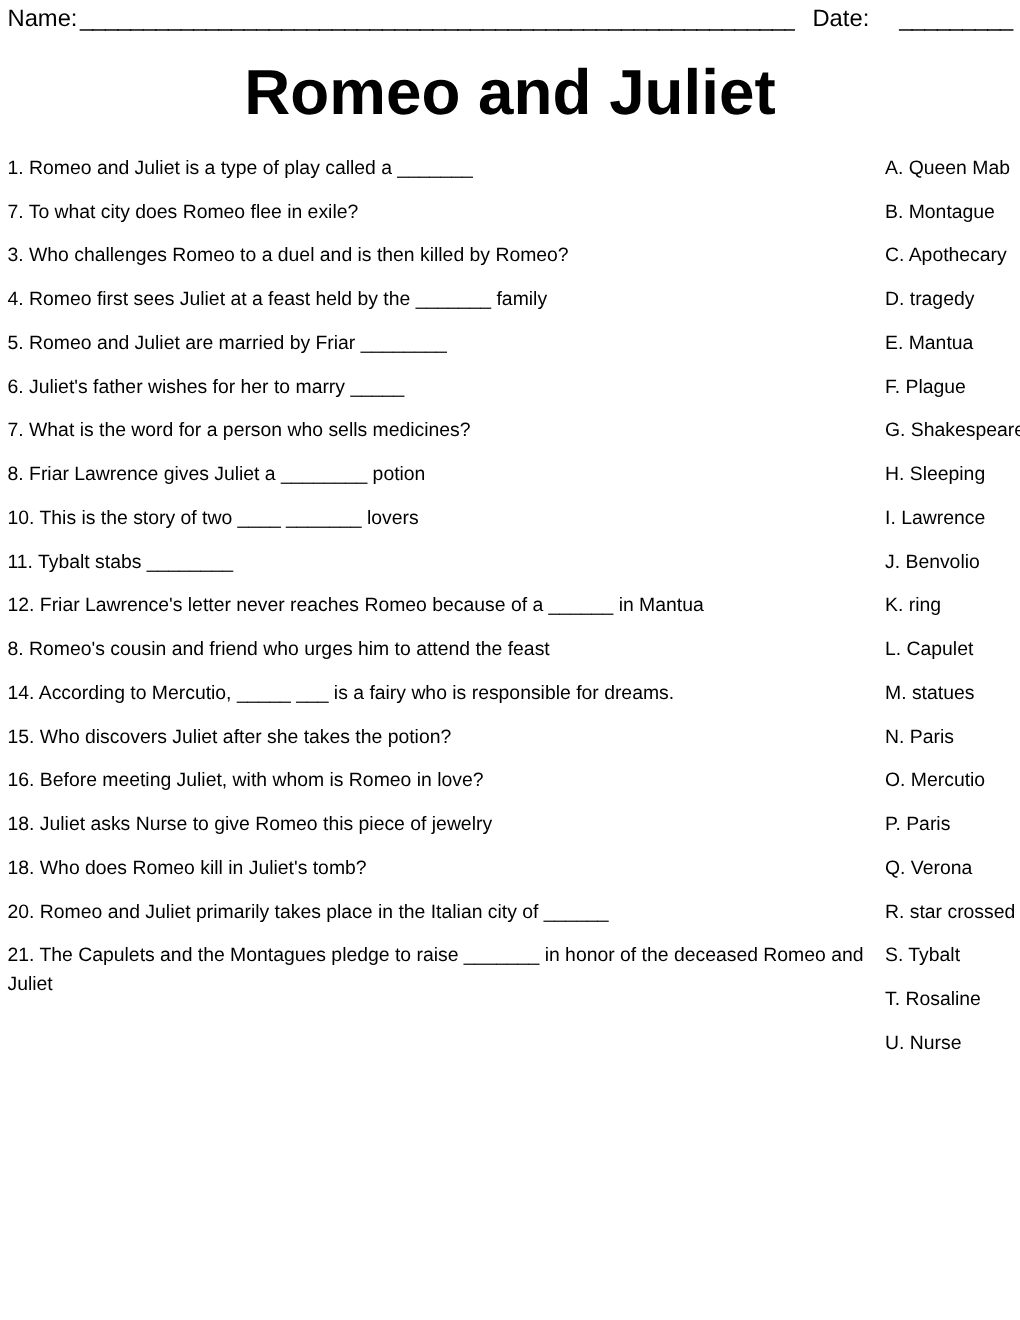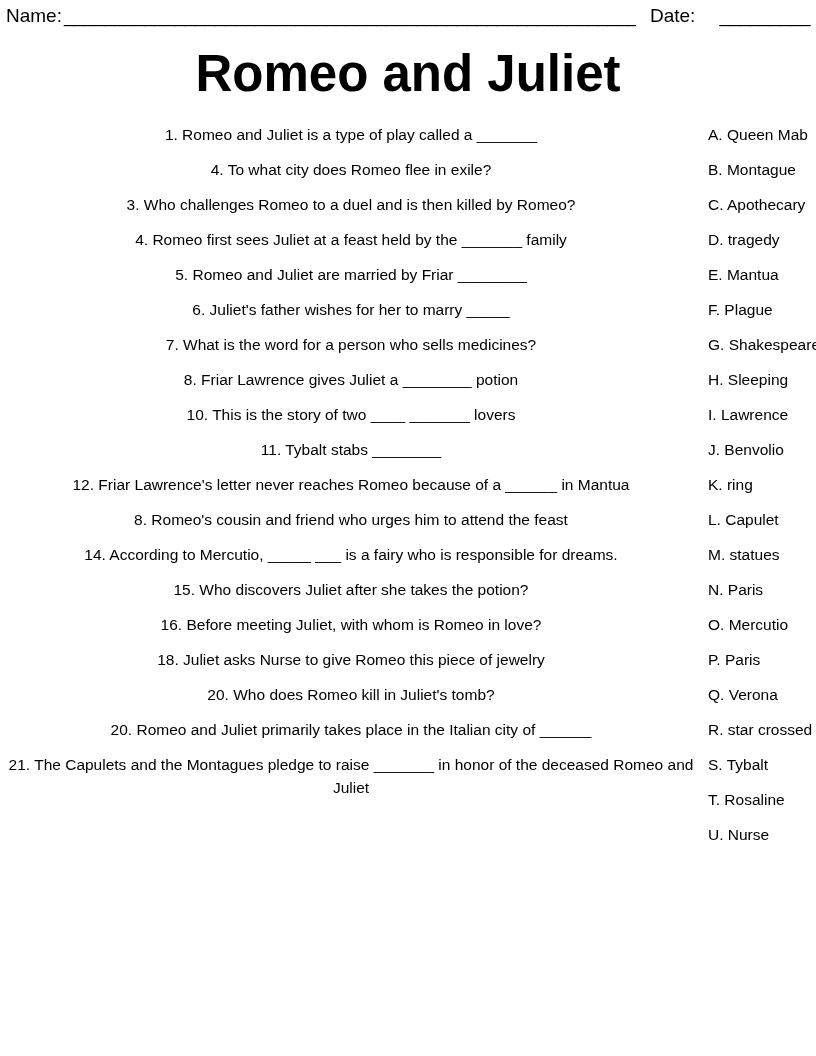--- a/index.html
+++ b/index.html
@@ -68,21 +68,20 @@
   }
   .answers {
     flex: 1 1 auto;
     padding-left: 2px;
   }
   .q-item {
     font-size: 15.5px;
     line-height: 23px;
     margin-bottom: 12px;
     max-width: 690px;
-    text-align: center;
   }
   .a-item {
     font-size: 15.5px;
     line-height: 23px;
     margin-bottom: 12px;
     white-space: nowrap;
   }
 </style>
 </head>
 <body>
@@ -95,36 +94,36 @@
     <span class="date-label">Date:</span>
     <span class="date-line">_________</span>
   </div>
 
   <h1 class="title">Romeo and Juliet</h1>
 
   <div class="content">
 
     <div class="questions">
       <div class="q-item">1. Romeo and Juliet is a type of play called a _______</div>
-      <div class="q-item">4. To what city does Romeo flee in exile?</div>
+      <div class="q-item">7. To what city does Romeo flee in exile?</div>
       <div class="q-item">3. Who challenges Romeo to a duel and is then killed by Romeo?</div>
       <div class="q-item">4. Romeo first sees Juliet at a feast held by the _______ family</div>
       <div class="q-item">5. Romeo and Juliet are married by Friar ________</div>
       <div class="q-item">6. Juliet's father wishes for her to marry _____</div>
       <div class="q-item">7. What is the word for a person who sells medicines?</div>
       <div class="q-item">8. Friar Lawrence gives Juliet a ________ potion</div>
       <div class="q-item">10. This is the story of two ____ _______ lovers</div>
       <div class="q-item">11. Tybalt stabs ________</div>
       <div class="q-item">12. Friar Lawrence's letter never reaches Romeo because of a ______ in Mantua</div>
       <div class="q-item">8. Romeo's cousin and friend who urges him to attend the feast</div>
       <div class="q-item">14. According to Mercutio, _____ ___ is a fairy who is responsible for dreams.</div>
       <div class="q-item">15. Who discovers Juliet after she takes the potion?</div>
       <div class="q-item">16. Before meeting Juliet, with whom is Romeo in love?</div>
       <div class="q-item">18. Juliet asks Nurse to give Romeo this piece of jewelry</div>
-      <div class="q-item">20. Who does Romeo kill in Juliet's tomb?</div>
+      <div class="q-item">18. Who does Romeo kill in Juliet's tomb?</div>
       <div class="q-item">20. Romeo and Juliet primarily takes place in the Italian city of ______</div>
       <div class="q-item">21. The Capulets and the Montagues pledge to raise _______ in honor of the deceased Romeo and Juliet</div>
     </div>
 
     <div class="answers">
       <div class="a-item">A. Queen Mab</div>
       <div class="a-item">B. Montague</div>
       <div class="a-item">C. Apothecary</div>
       <div class="a-item">D. tragedy</div>
       <div class="a-item">E. Mantua</div>

